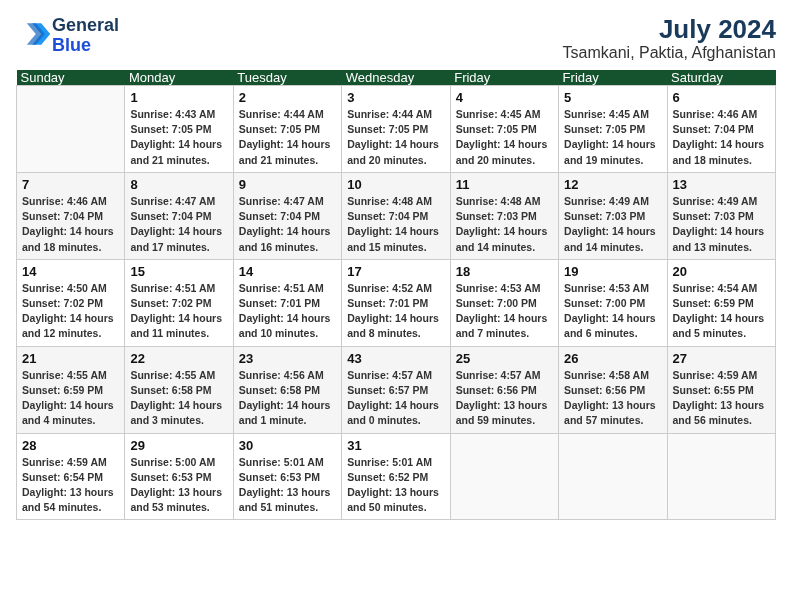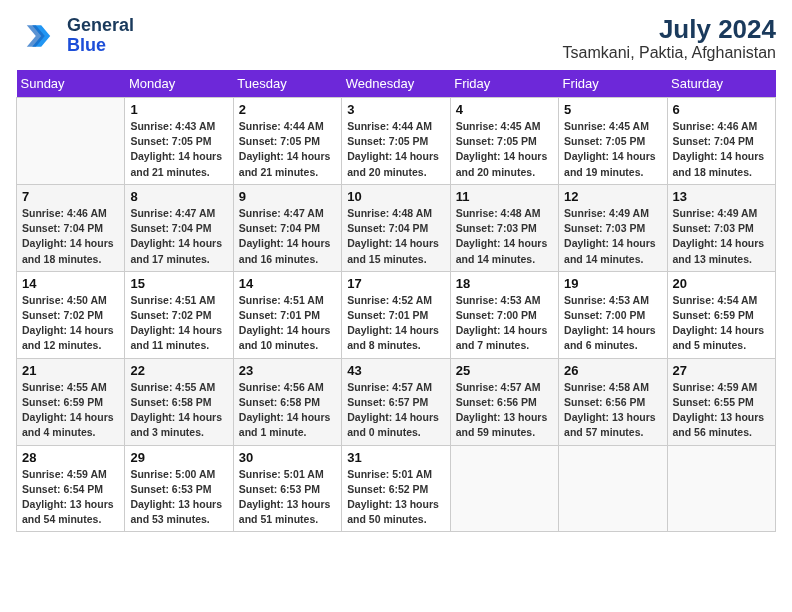--- a/index.html
+++ b/index.html
@@ -11,22 +11,21 @@
       padding: 16px;
     }
     .header-top {
       display: flex;
       justify-content: space-between;
       align-items: flex-start;
       margin-bottom: 4px;
     }
     .logo {
       display: flex;
-      align-items: center;
-      gap: 15px;
+      gap: 0;
     }
     .logo-text {
       font-size: 18px;
       font-weight: bold;
       color: #1a3a5c;
       line-height: 1.1;
     }
     .logo-text span {
       color: #1d4ed8;
     }
@@ -48,23 +47,23 @@
       color: #333;
       margin-top: 2px;
     }
     table {
       width: 100%;
       border-collapse: collapse;
       margin-top: 8px;
       font-size: 11px;
     }
     th {
-      background: #6d28d9;
+      background: #14532d;
       color: #fff;
-      padding: 6px 4px;
+      padding: 0 4px;
       text-align: left;
       font-size: 13px;
       font-weight: normal;
     }
     td {
       border: 1px solid #ccc;
       vertical-align: top;
       padding: 4px 5px;
       min-height: 80px;
       width: 14.28%;

